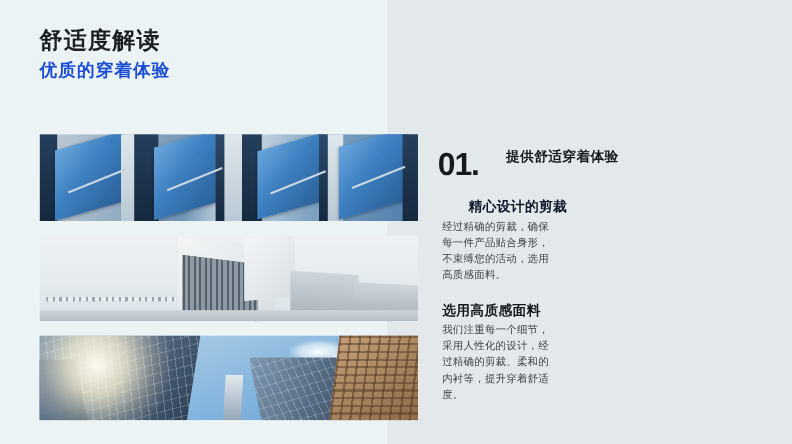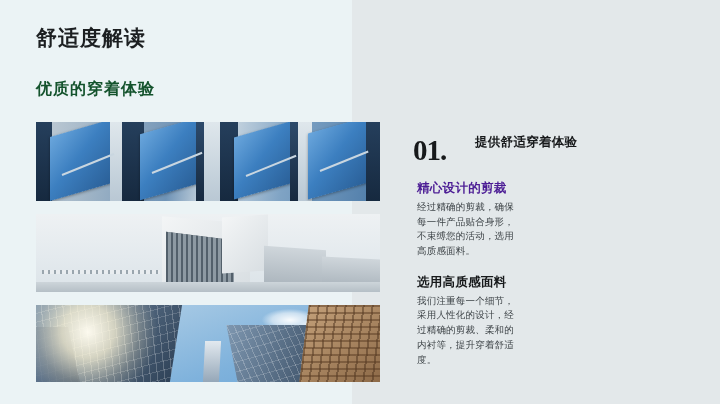--- a/index.html
+++ b/index.html
@@ -24,23 +24,23 @@
   .header {
     position:absolute; left:36px; top:24px;
     width:300px;
   }
   .title {
     font-size:21px; font-weight:700;
     color:#1c1f21; letter-spacing:1px;
     line-height:1.3;
   }
   .subtitle {
-    margin-top:28px;
+    margin-top:4px;
     font-size:16px; font-weight:700;
-    color:#14532d; letter-spacing:1px;
+    color:#1d4ed8; letter-spacing:1px;
     line-height:1.3;
   }
   
   .gallery {
     position:absolute; left:36px; top:122px;
     width:344px;
   }
   .photo {
     position:relative;
     width:344px;
@@ -143,23 +143,22 @@
     position:absolute;
     background:radial-gradient(ellipse at center,rgba(255,255,255,.95) 0%,rgba(255,255,255,.55) 45%,rgba(255,255,255,0) 72%);
   }
   .p3 .slim {
     position:absolute;
     background:linear-gradient(180deg,#e2e9ef,#95a7b8);
   }
 
   
   .list {
-    position:absolute; left:413px; top:134px;
+    position:absolute; left:398px; top:134px;
     width:280px;
-    font-family:Liberation Serif, serif;
   }
   .item {
     position:relative;
     display:flex;
     align-items:flex-start;
     margin-bottom:15px;
   }
   .num {
     flex:0 0 58px;
     font-size:29px;
@@ -171,21 +170,21 @@
   }
   .item.accent .num { color:#5cb6c3; }
   .txt { flex:1 1 auto; padding-left:4px; }
   .item-title {
     font-size:12.5px;
     font-weight:700;
     color:#17191b;
     line-height:1.35;
     letter-spacing:.3px;
   }
-  .item.accent .item-title { color:#4c1d95; }
+  .item.accent .item-title { color:#0f172a;margin-left:24px; }
   .item-body {
     margin-top:3px;
     font-size:9.5px;
     color:#3d4347;
     line-height:1.55;
     letter-spacing:.2px;
     max-width:104px;
   }
 </style>
 </head>

